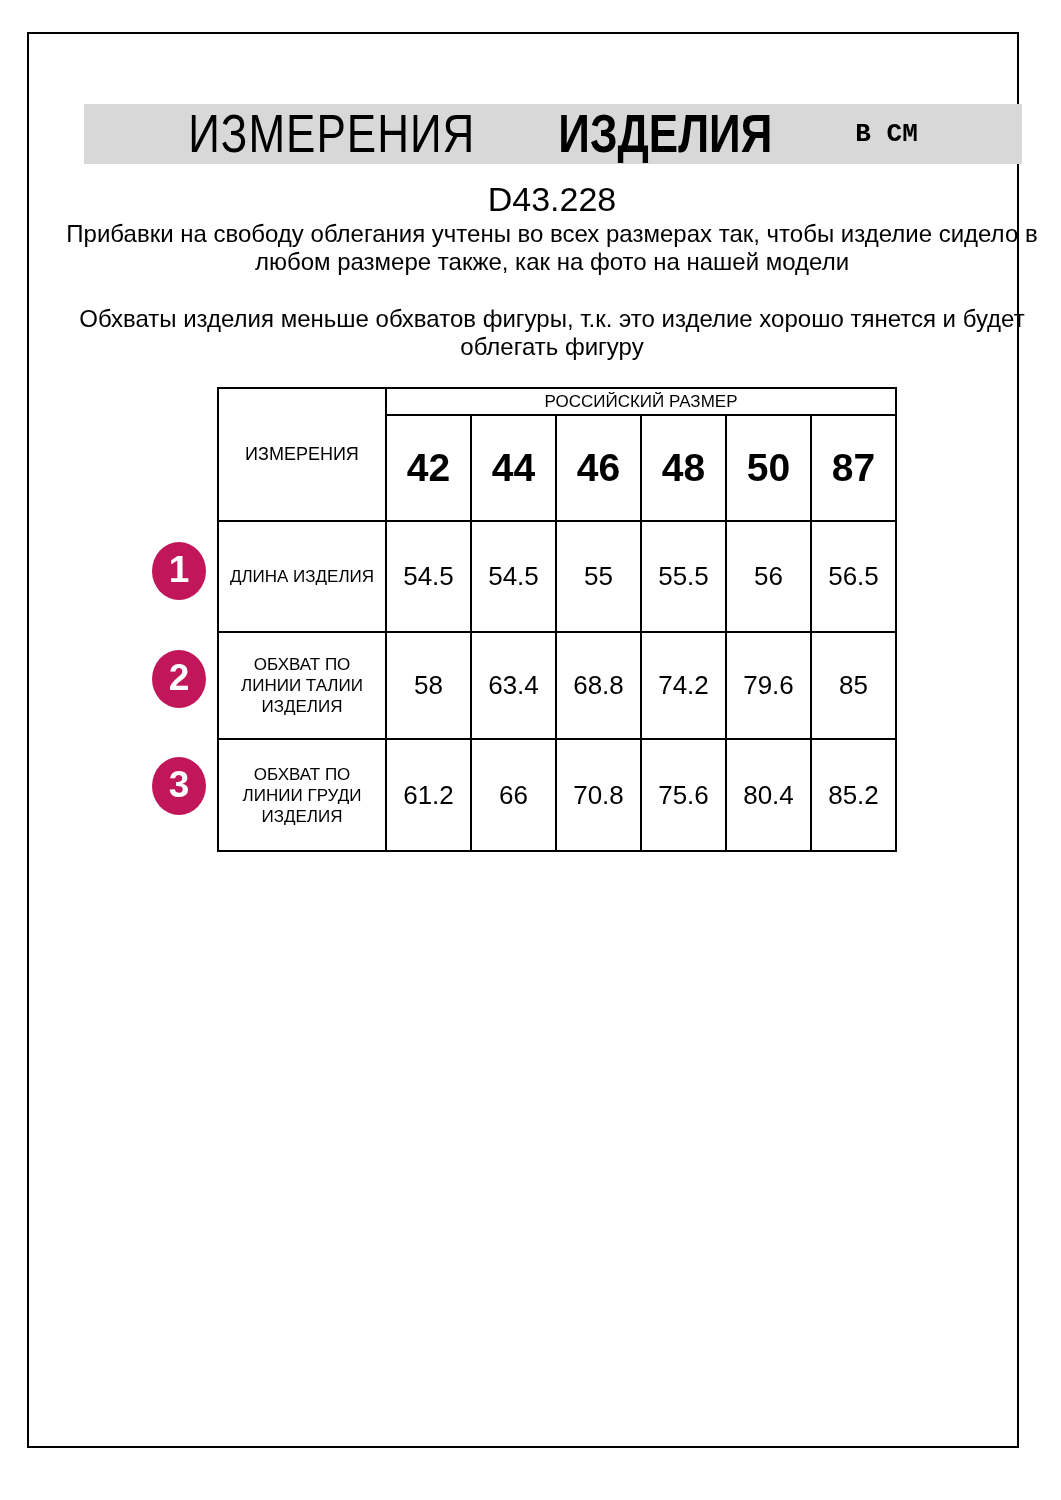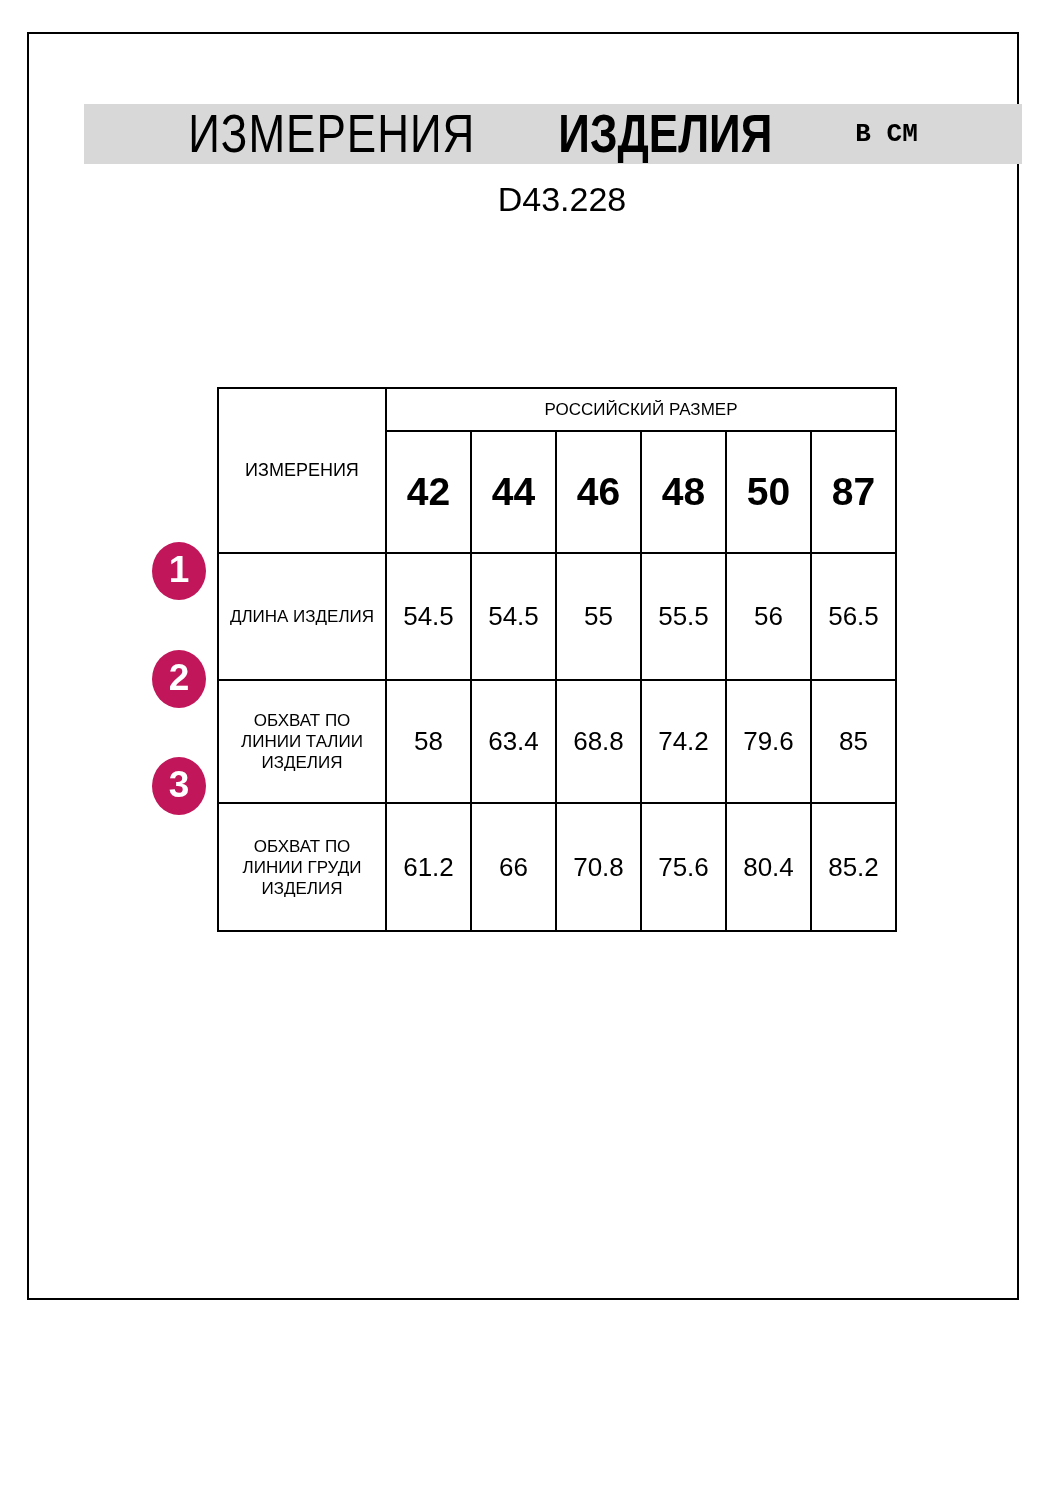--- a/index.html
+++ b/index.html
@@ -8,21 +8,21 @@
     width: 1061px;
     height: 1500px;
     background: #ffffff;
     overflow: hidden;
     font-family: "Liberation Sans", sans-serif;
     color: #000000;
   }
   .frame {
     position: absolute;
     left: 27px; top: 32px;
-    width: 992px; height: 1268px;
+    width: 992px; height: 1416px;
     border: 2px solid #000000;
     box-sizing: border-box;
     background: #ffffff;
   }
   .title-bar {
     position: absolute;
     left: 55px; top: 70px;
     width: 938px; height: 60px;
     background: #d8d8d8;
     display: flex;
@@ -47,21 +47,21 @@
     white-space: nowrap;
   }
   .title-units {
     font-size: 26px;
     font-weight: 600;
     white-space: nowrap;
     font-family: Liberation Mono, monospace;
   }
   .product-code {
     position: absolute;
-    left: 38px; top: 146px;
+    left: 28px; top: 146px;
     width: 990px;
     text-align: center;
     font-size: 34px;
     font-weight: 400;
   }
   .intro-p {
     position: absolute;
     left: 28px;
     width: 990px;
     text-align: center;
@@ -75,21 +75,21 @@
     position: absolute;
     left: 188px; top: 353px;
     border-collapse: collapse;
     table-layout: fixed;
     background: #ffffff;
   }
   .size-table td {
     border: 2px solid #000000;
     text-align: center;
     vertical-align: middle;
-    padding: 8px;
+    padding: 0;
   }
   .col-label { width: 168px; }
   .col-size  { width: 85px; }
   .cell-corner {
     font-size: 18px;
   }
   .cell-group {
     font-size: 17px;
     height: 25px;
   }
@@ -143,21 +143,23 @@
   <div class="frame">
 
     <div class="title-bar">
       <span class="title-main">ИЗМЕРЕНИЯ</span>
       <span class="title-bold">ИЗДЕЛИЯ</span>
       <span class="title-units">В СМ</span>
     </div>
 
     <div class="product-code">D43.228</div>
 
-
+    <div class="intro-p p1">Прибавки на свободу облегания учтены во всех размерах так, чтобы изделие сидело в любом размере также, как на фото на нашей модели</div>
+
+    <div class="intro-p p2">Обхваты изделия меньше обхватов фигуры, т.к. это изделие хорошо тянется и будет облегать фигуру</div>
 
     <table class="size-table">
       <colgroup>
         <col class="col-label">
         <col class="col-size">
           <col class="col-size">
           <col class="col-size">
         <col class="col-size">
           <col class="col-size">
           <col class="col-size">

